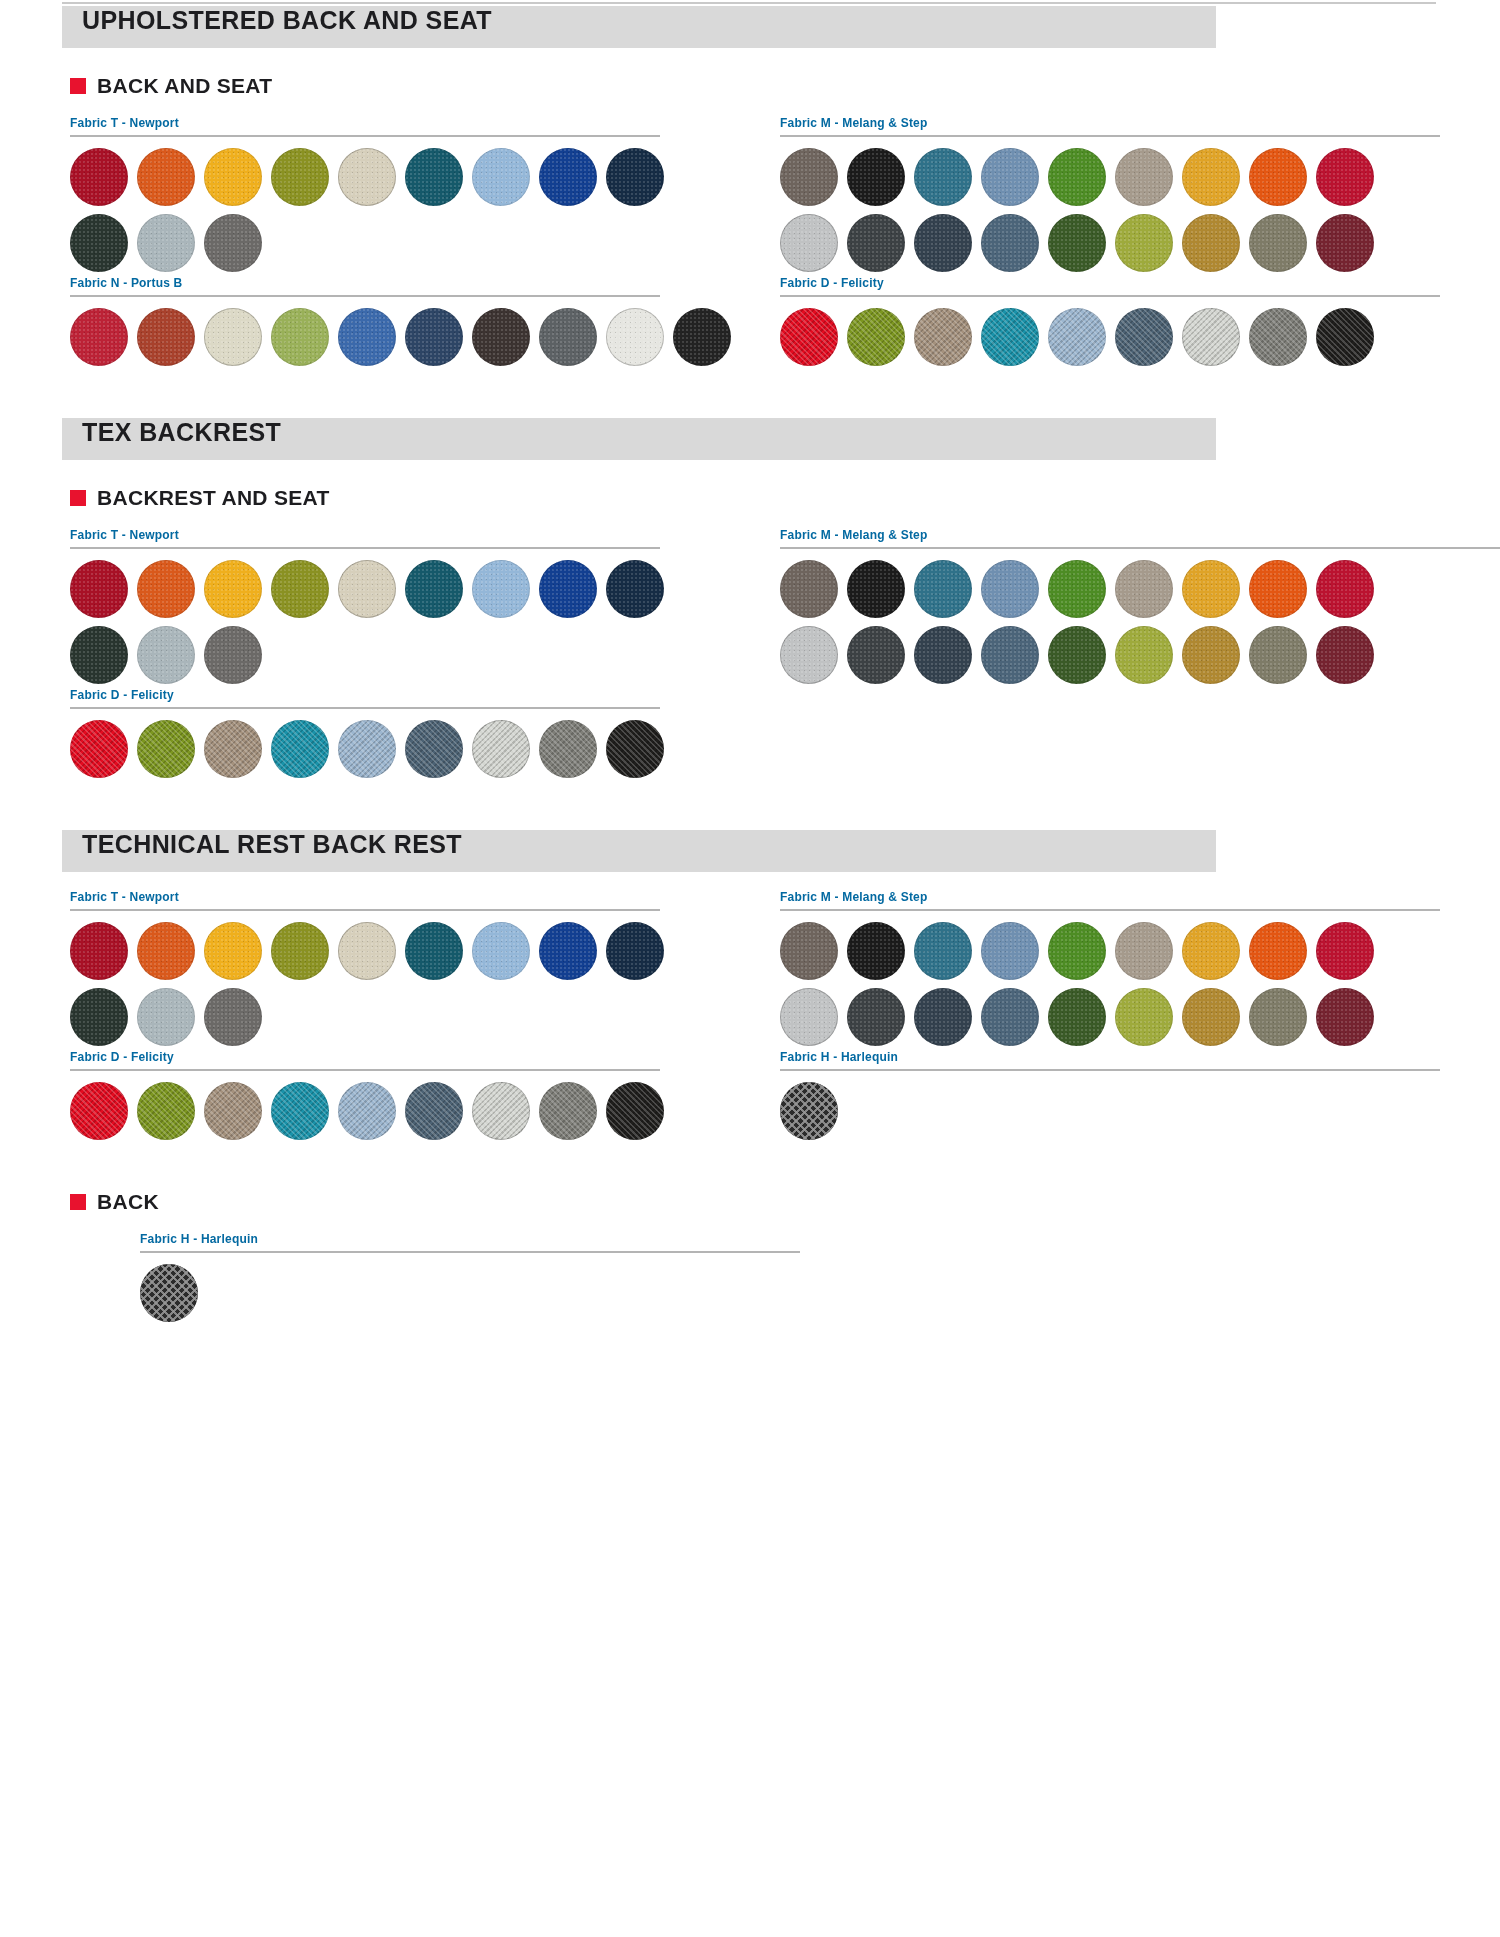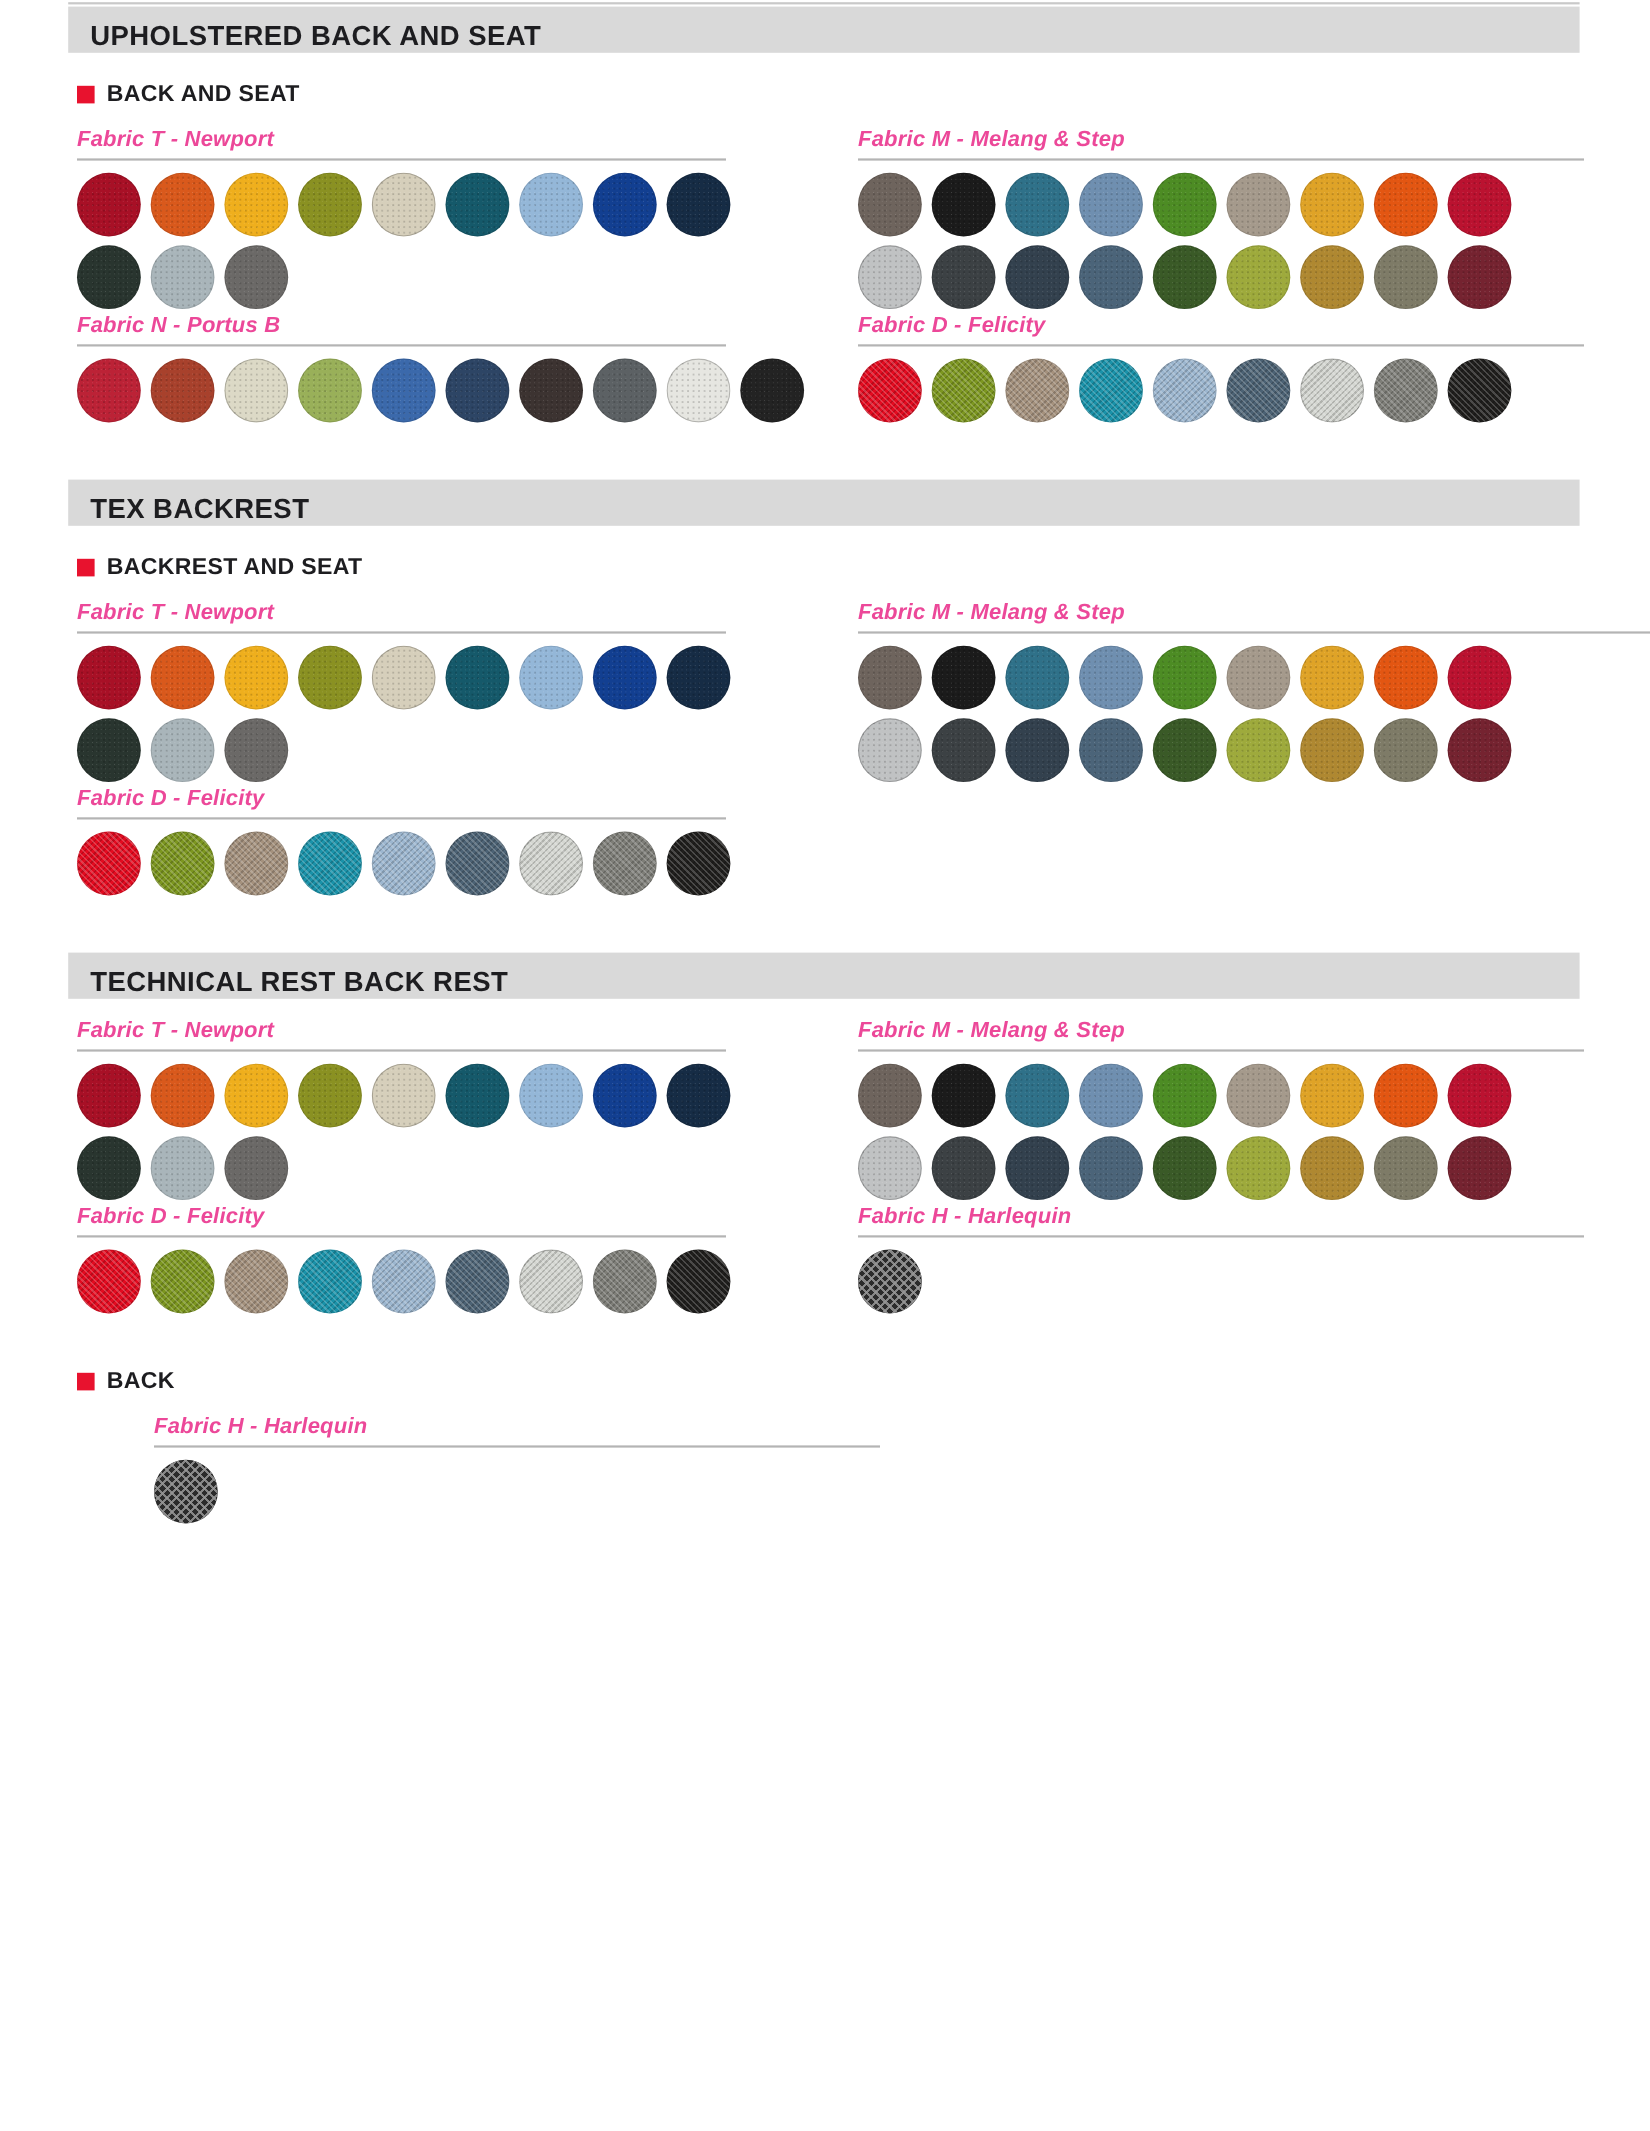--- a/index.html
+++ b/index.html
@@ -26,25 +26,25 @@
     top: 2px;
     left: 62px;
     width: 1374px;
     height: 2px;
     background: #c9c9c9;
   }
 
   
   .section-banner {
     margin: 0 0 0 62px;
-    width: 1374px;
+    width: 1154px;
     height: 42px;
     background: #d9d9d9;
     display: flex;
-    align-items: flex-end;
+    align-items: flex-start;
     padding-left: 20px;
   }
   .section-banner-title {
     font-size: 25px;
     font-weight: bold;
     letter-spacing: 0.4px;
     color: #1d1d20;
     font-family: "Liberation Sans", sans-serif;
   }
 
@@ -76,27 +76,26 @@
     width: 1380px;
   }
   .col-left { width: 640px; flex: 0 0 640px; }
   .col-right { width: 700px; flex: 0 0 700px; }
   .col-gap { flex: 0 0 70px; }
 
   
   .fabric-group { margin-top: 4px; }
   .fabric-group.first { margin-top: 18px; }
   .fabric-label {
-    font-size: 20px;
+    font-size: 12px;
     font-weight: bold;
-    color: #ec4899;
+    color: #0369a1;
     letter-spacing: 0.2px;
     margin-bottom: 5px;
     white-space: nowrap;
-    font-style: italic;
   }
   .fabric-rule {
     height: 2px;
     background: #b4b4b4;
     margin-bottom: 11px;
   }
   .rule-w-590 { width: 590px; }
   .rule-w-660 { width: 660px; }
   .rule-w-730 { width: 730px; }
 

